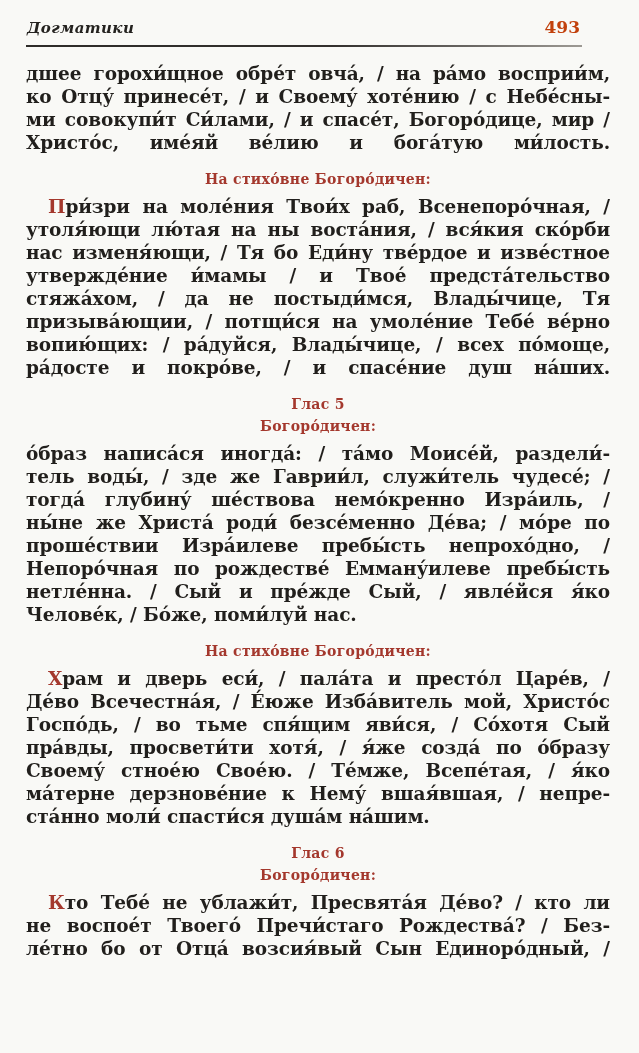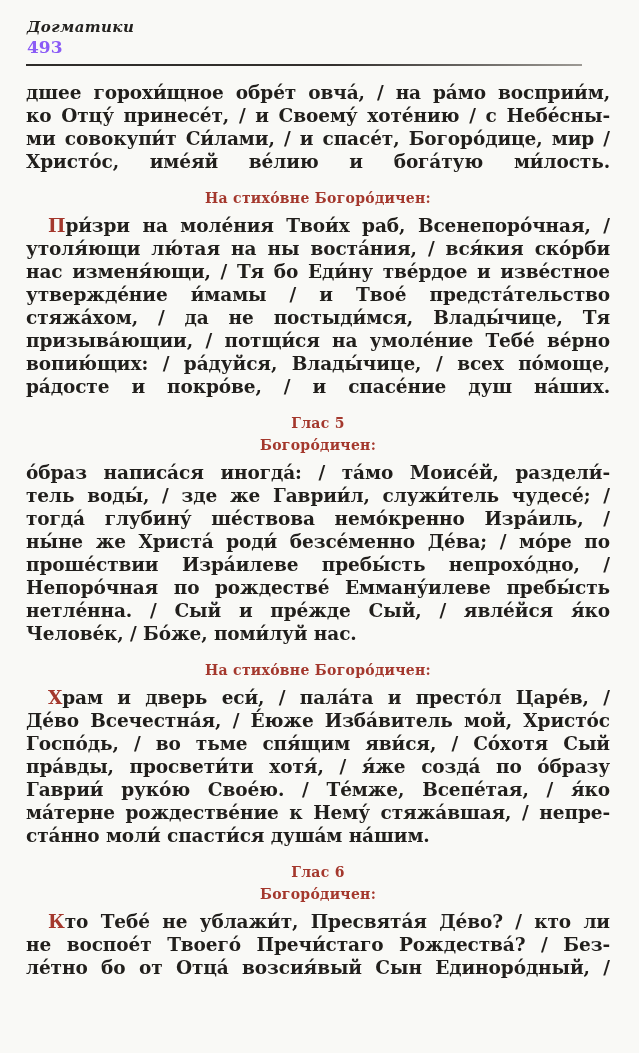--- a/index.html
+++ b/index.html
@@ -13,35 +13,34 @@
     width: 639px;
     height: 1053px;
     padding: 17px 29px 0 26px;
     position: relative;
   }
   .running-head {
     display: flex;
     justify-content: space-between;
     align-items: baseline;
     padding: 0 2px 0 1px;
-    flex-direction: column;
   }
   .rh-title {
     font-style: italic;
     font-weight: 700;
     font-size: 15px;
     line-height: 20px;
     color: #24221f;
     letter-spacing: 0.4px;
   }
   .rh-num {
     font-weight: 700;
     font-size: 17px;
     line-height: 20px;
-    color: #8b5cf6;
+    color: #c2410c;
     margin-right: 28px;
   }
   .rule {
     margin-top: 7px;
     height: 2px;
     width: 556px;
     background: linear-gradient(to right, #2e2c29 0%, #33302d 55%, #6a6763 80%, #9d9a94 100%);
   }
   .text-block {
     margin-top: 15px;
@@ -120,22 +119,22 @@
         <div class="line last">Челове́к, / Бо́же, поми́луй нас.</div>
       </div>
       <div class="heading">
         <div class="heading-line">На стихо́вне Богоро́дичен:</div>
       </div>
       <div class="par">
         <div class="line first"><span class="initial">Х</span>рам и дверь еси́, / пала́та и престо́л Царе́в, /</div>
         <div class="line">Де́во Всечестна́я, / Е́юже Изба́витель мой, Христо́с</div>
         <div class="line">Госпо́дь, / во тьме спя́щим яви́ся, / Со́хотя Сый</div>
         <div class="line">пра́вды, просвети́ти хотя́, / я́же созда́ по о́бразу</div>
-        <div class="line">Гаврии́ руко́ю Свое́ю. / Те́мже, Всепе́тая, / я́ко</div>
-        <div class="line">ма́терне рождестве́ние к Нему́ стяжа́вшая, / непре-</div>
+        <div class="line">Своему́ стное́ю Свое́ю. / Те́мже, Всепе́тая, / я́ко</div>
+        <div class="line">ма́терне дерзнове́ние к Нему́ вшая́вшая, / непре-</div>
         <div class="line last">ста́нно моли́ спасти́ся душа́м на́шим.</div>
       </div>
       <div class="heading">
         <div class="heading-line">Глас 6</div>
         <div class="heading-line">Богоро́дичен:</div>
       </div>
       <div class="par">
         <div class="line first"><span class="initial">К</span>то Тебе́ не ублажи́т, Пресвята́я Де́во? / кто ли</div>
         <div class="line">не воспое́т Твоего́ Пречи́стаго Рождества́? / Без-</div>
         <div class="line last jlast">ле́тно бо от Отца́ возсия́вый Сын Единоро́дный, /</div>

